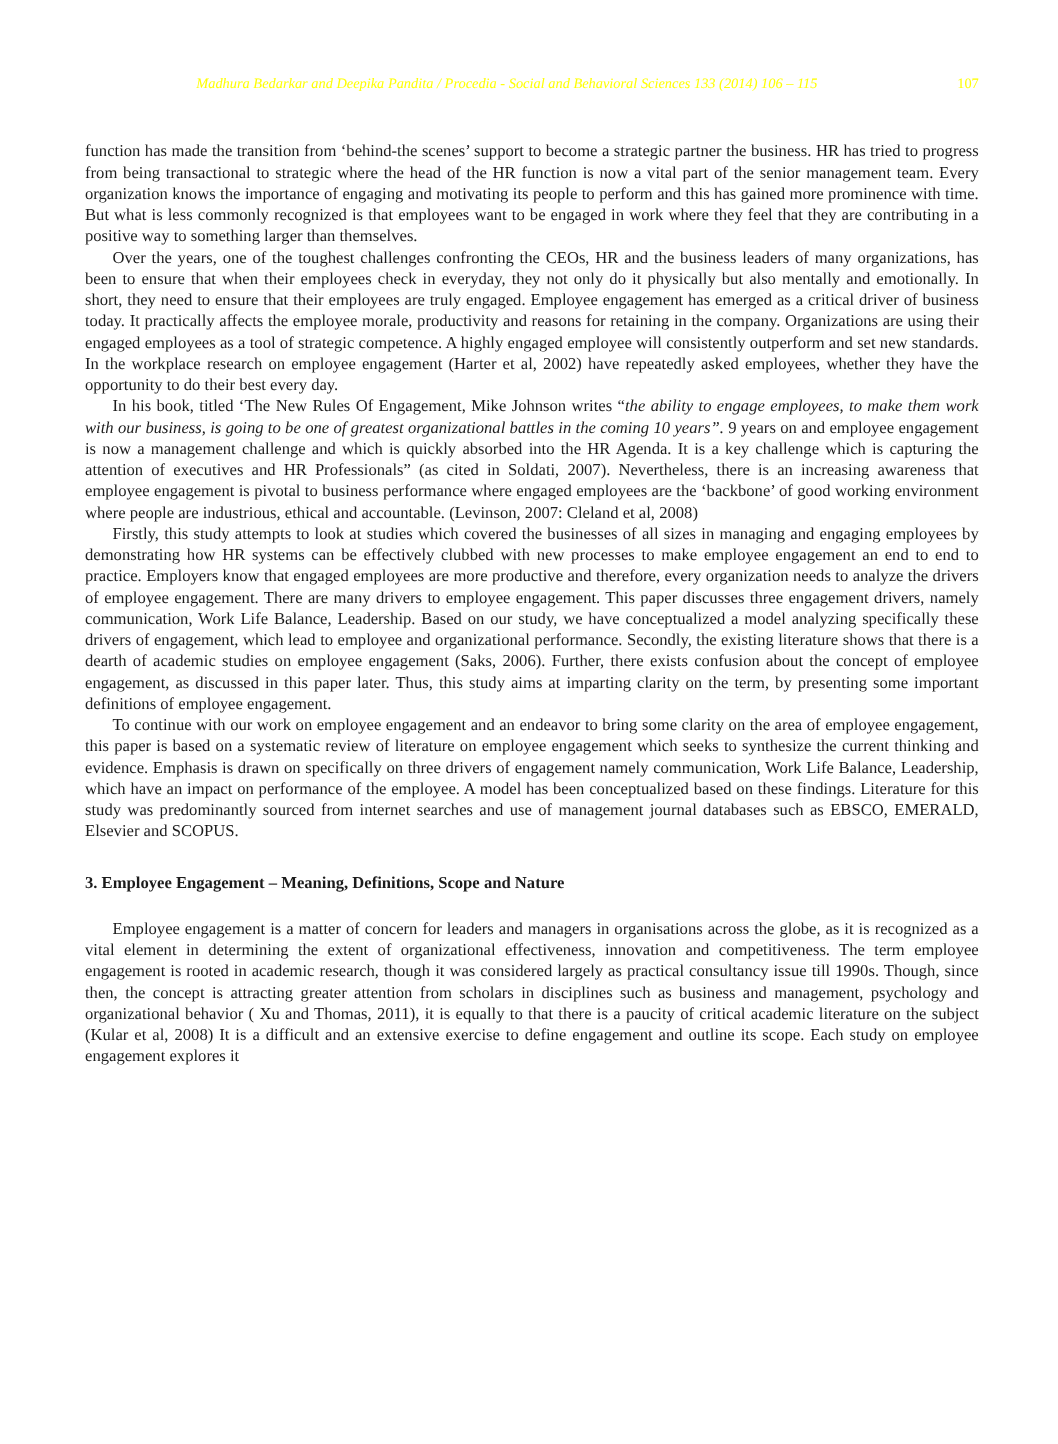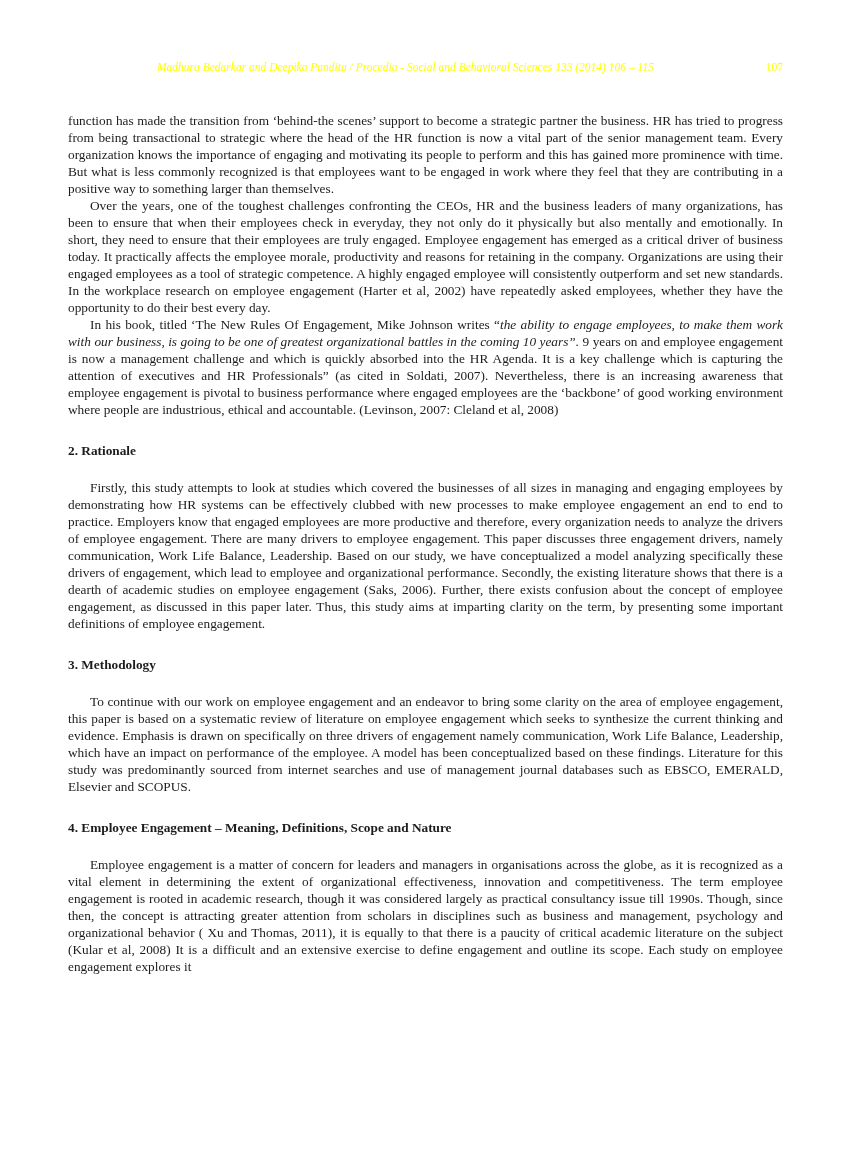--- a/index.html
+++ b/index.html
@@ -77,26 +77,24 @@
   </div>
 
   <div class="body-text">
 
     <p class="no-indent">function has made the transition from ‘behind-the scenes’ support to become a strategic partner the business. HR has tried to progress from being transactional to strategic where the head of the HR function is now a vital part of the senior management team. Every organization knows the importance of engaging and motivating its people to perform and this has gained more prominence with time. But what is less commonly recognized is that employees want to be engaged in work where they feel that they are contributing in a positive way to something larger than themselves.</p>
 
     <p>Over the years, one of the toughest challenges confronting the CEOs, HR and the business leaders of many organizations, has been to ensure that when their employees check in everyday, they not only do it physically but also mentally and emotionally. In short, they need to ensure that their employees are truly engaged. Employee engagement has emerged as a critical driver of business today. It practically affects the employee morale, productivity and reasons for retaining in the company. Organizations are using their engaged employees as a tool of strategic competence.  A highly engaged employee will consistently outperform and set new standards. In the workplace research on employee engagement (Harter et al, 2002) have repeatedly asked employees, whether they have the opportunity to do their best every day.</p>
 
     <p><span>In his book, titled ‘The New Rules Of Engagement, Mike Johnson  writes “</span><span class="italic">the ability to engage employees, to make them work with our business, is going to be one of greatest organizational battles in the coming 10 years”.</span><span> 9 years on and employee engagement is now a management challenge and which is quickly absorbed into the HR Agenda. It is a key challenge which is capturing the attention of executives and HR Professionals” (as cited in Soldati, 2007). Nevertheless, there is an increasing awareness that employee engagement is pivotal to business performance where engaged employees are the ‘backbone’ of good working environment where people are industrious, ethical and accountable. (Levinson, 2007: Cleland et al, 2008)</span></p>
 
-    <h2 class="section-heading">2. Rationale</h2>
 
     <p>Firstly, this study attempts to look at studies which covered the businesses of all sizes in managing and engaging employees by demonstrating how HR systems can be effectively clubbed with new processes to make employee engagement an end to end to practice. Employers know that engaged employees are more productive and therefore, every organization needs to analyze the drivers of employee engagement. There are many drivers to employee engagement. This paper discusses three engagement drivers, namely communication, Work Life Balance, Leadership. Based on our study, we have conceptualized a model analyzing specifically these drivers of engagement, which lead to employee and organizational performance. Secondly, the existing literature shows that there is a dearth of academic studies on employee engagement (Saks, 2006). Further, there exists confusion about the concept of employee engagement, as discussed in this paper later. Thus, this study aims at imparting clarity on the term, by presenting some important definitions of employee engagement.</p>
 
-    <h2 class="section-heading">3. Methodology</h2>
 
     <p>To continue with our work on employee engagement and an endeavor to bring some clarity on the area of employee engagement, this paper is based on a systematic review of literature on employee engagement which seeks to synthesize the current thinking and evidence. Emphasis is drawn on specifically on three drivers of engagement namely communication, Work Life Balance, Leadership, which have an impact on performance of the employee.  A model has been conceptualized based on these findings. Literature for this study was predominantly sourced from internet searches and use of management journal databases such as EBSCO, EMERALD, Elsevier and SCOPUS.</p>
 
-    <h2 class="section-heading">4. Employee Engagement – Meaning, Definitions, Scope and Nature</h2>
+    <h2 class="section-heading">3. Employee Engagement – Meaning, Definitions, Scope and Nature</h2>
 
     <p>Employee engagement is a matter of concern for leaders and managers in organisations across the globe, as it is recognized as a vital element in determining the extent of organizational effectiveness, innovation and competitiveness. The term employee engagement is rooted in academic research, though it was considered largely as practical consultancy issue till 1990s. Though, since then, the concept is attracting greater attention from scholars in disciplines such as business and management, psychology and organizational behavior ( Xu and Thomas, 2011), it is equally to that there is a paucity of critical academic literature on the subject (Kular et al, 2008) It is a difficult and an extensive exercise to define engagement and outline its scope. Each study on employee engagement explores it</p>
 
   </div>
 </div>
 
 </body></html>

